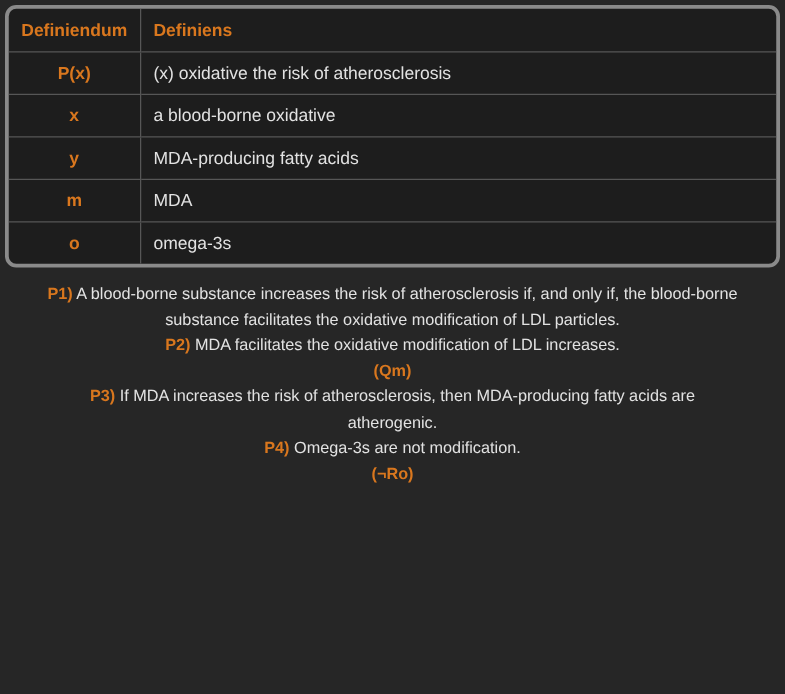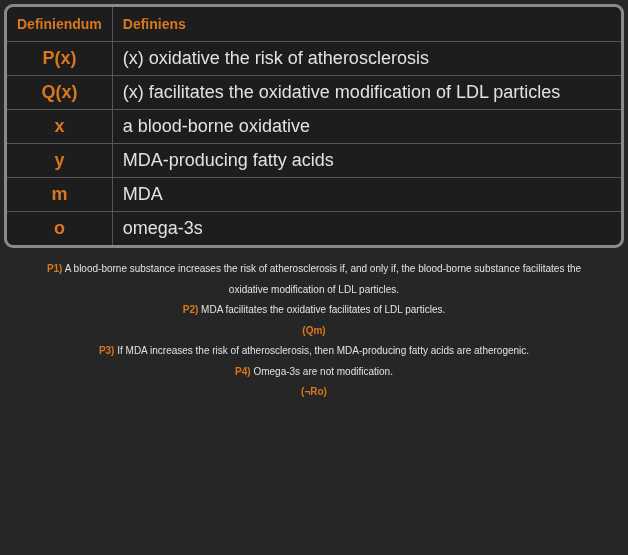--- a/index.html
+++ b/index.html
@@ -24,21 +24,21 @@
     border-radius: 9px;
     background: var(--cell-bg);
     overflow: hidden;
   }
   table {
     width: 100%;
     border-collapse: collapse;
   }
   th, td {
     height: 34px;
-    font-size: 18px;
+    font-size: 14px;
     vertical-align: middle;
     padding: 0 10px;
   }
   tr + tr th, tr + tr td { border-top: 1px solid var(--border-inner); }
   .col-term { width: 104px; border-right: 1px solid var(--border-inner); }
   th.col-term, th.col-def {
     text-align: left;
     color: var(--accent);
     font-weight: bold;
     font-size: 14px;
@@ -51,45 +51,41 @@
   td.col-def {
     text-align: left;
     color: var(--text);
     font-weight: normal;
   }
   .argument {
     width: 556px;
     margin: 11px auto 0 auto;
     text-align: center;
     color: var(--text);
-    font-size: 10px;
+    font-size: 13px;
     line-height: 20.5px;
   }
   .stmt-label, .stmt-formula {
     color: var(--accent);
     font-weight: bold;
   }
 </style>
 </head>
 <body>
 
 <div class="table-wrap">
   <table>
     <tbody>
         <tr>
       <th class="col-term">Definiendum</th>
       <th class="col-def">Definiens</th>
     </tr>
     <tr>
       <td class="col-term">P(x)</td>
       <td class="col-def">(x) oxidative the risk of atherosclerosis</td>
-    </tr>
-    <tr>
-      <td class="col-term">Q(x)</td>
-      <td class="col-def">(x) facilitates the oxidative modification of LDL particles</td>
     </tr>
     <tr>
       <td class="col-term">x</td>
       <td class="col-def">a blood-borne oxidative</td>
     </tr>
     <tr>
       <td class="col-term">y</td>
       <td class="col-def">MDA-producing fatty acids</td>
     </tr>
     <tr>
@@ -104,21 +100,21 @@
     </table>
 </div>
 
 <div class="argument">
 
   <div class="stmt">
     <div><span class="stmt-label">P1)</span> <span>A blood-borne substance increases the risk of atherosclerosis if, and only if, the blood-borne substance facilitates the oxidative modification of LDL particles.</span></div>
   </div>
 
   <div class="stmt">
-    <div><span class="stmt-label">P2)</span> <span>MDA facilitates the oxidative facilitates of LDL particles.</span></div>
+    <div><span class="stmt-label">P2)</span> <span>MDA facilitates the oxidative modification of LDL increases.</span></div>
     <div class="stmt-formula">(Qm)</div>
   </div>
 
   <div class="stmt">
     <div><span class="stmt-label">P3)</span> <span>If MDA increases the risk of atherosclerosis, then MDA-producing fatty acids are atherogenic.</span></div>
   </div>
 
   <div class="stmt">
     <div><span class="stmt-label">P4)</span> <span>Omega-3s are not modification.</span></div>
     <div class="stmt-formula">(¬Ro)</div>

